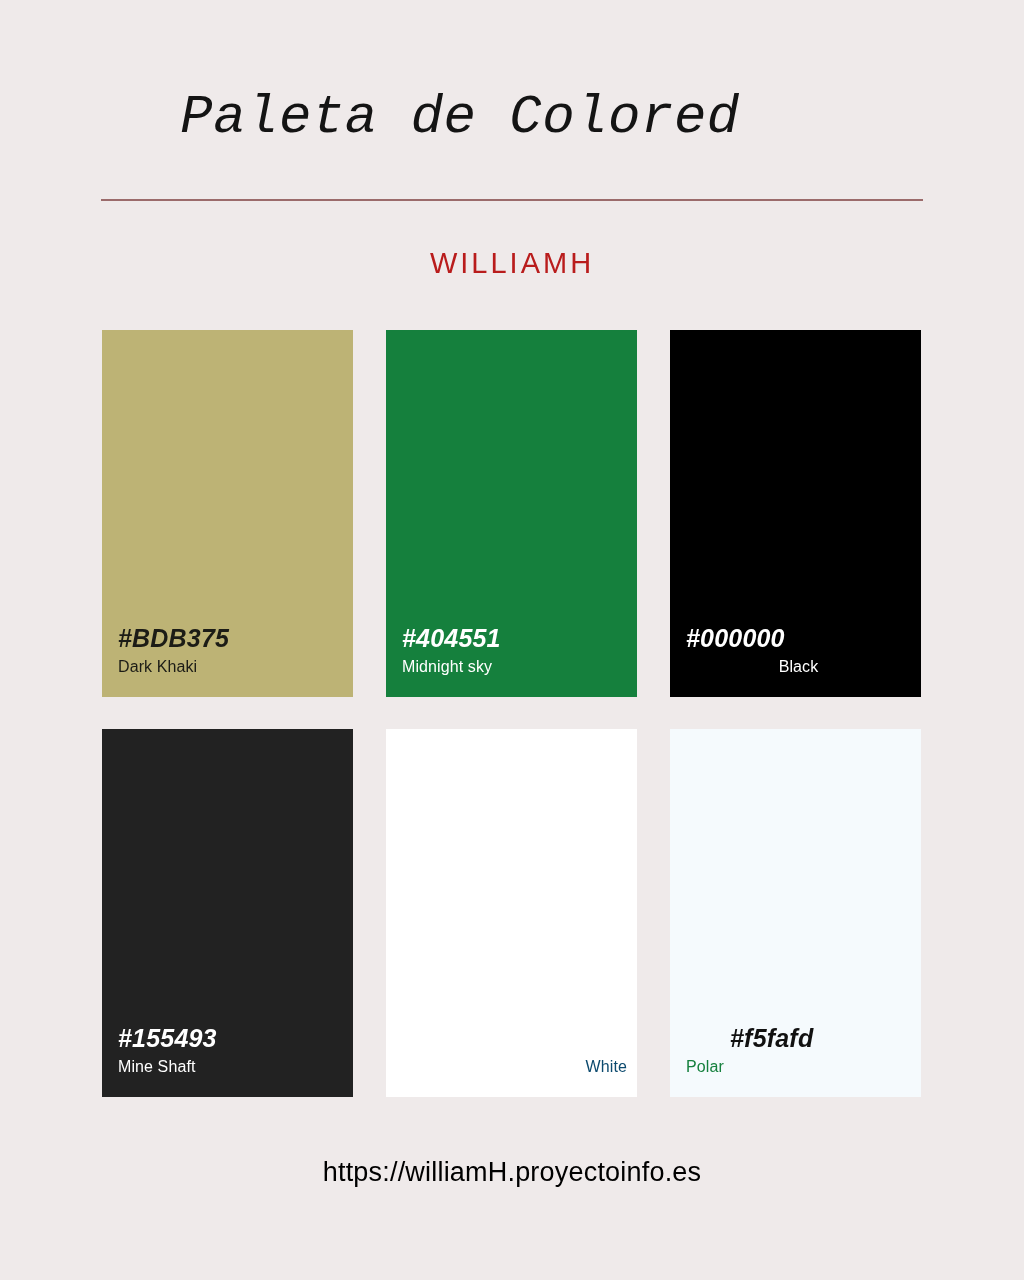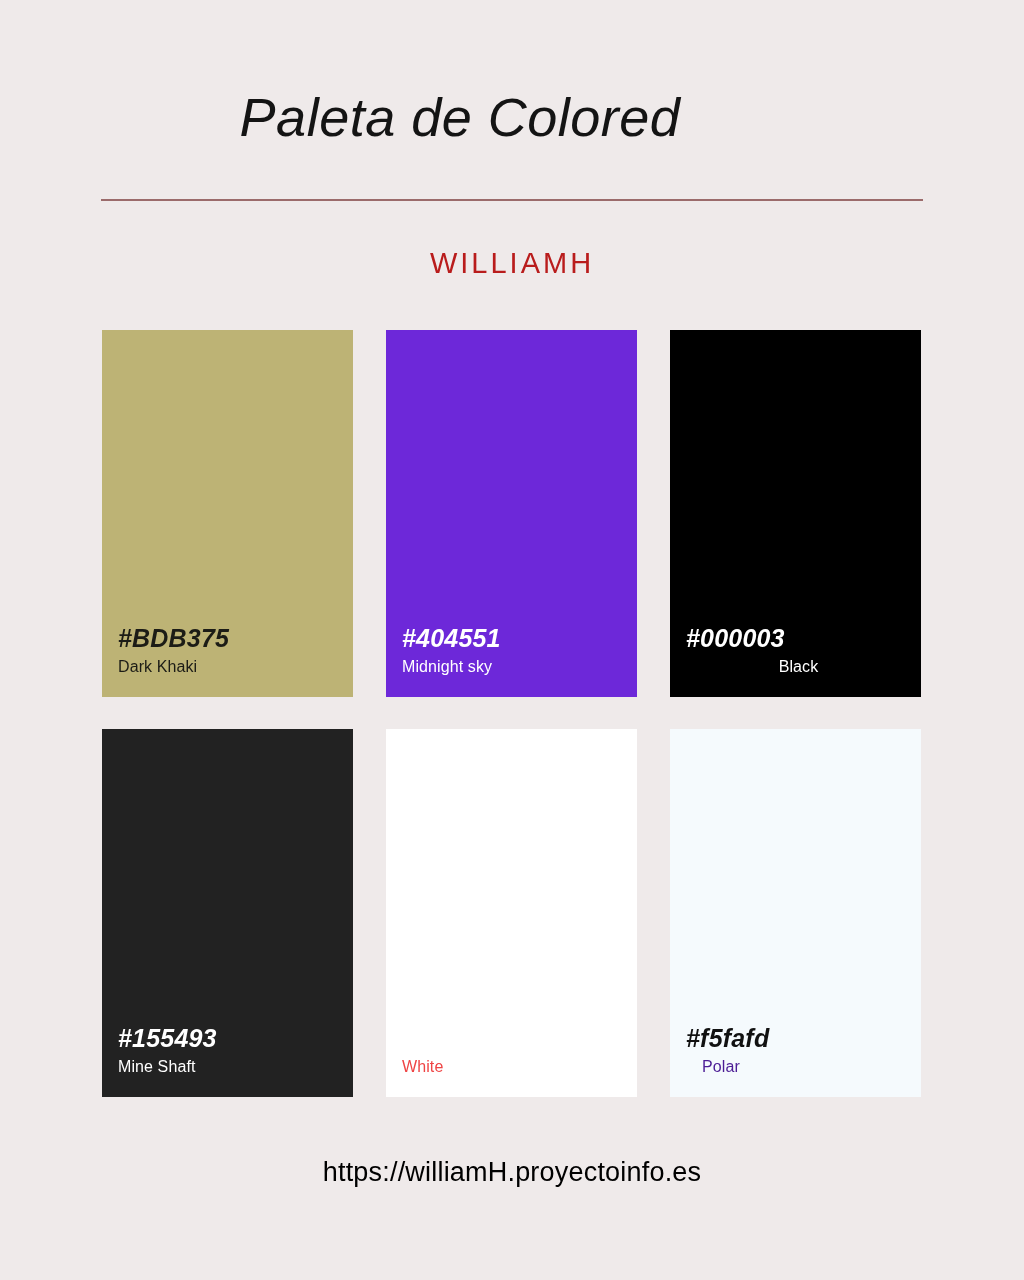--- a/index.html
+++ b/index.html
@@ -21,21 +21,21 @@
     box-sizing: border-box;
   }
 
   
   .title {
     position: absolute;
     top: 88px;
     left: 0;
     width: 920px;
     text-align: center;
-    font-family: Liberation Sans, sans-serif;
+    font-family: Liberation Mono, monospace;
     font-size: 54px;
     font-weight: 400;
     font-style: italic;
     letter-spacing: 0.5px;
     color: #141414;
     line-height: 1.1;
     white-space: nowrap;
   }
 
   .divider {
@@ -137,51 +137,51 @@
 
   <div class="grid">
 
     <div class="swatch" style="background: rgb(189, 179, 117);">
       <div class="swatch-labels">
         <div class="swatch-hex" style="color: rgb(28, 28, 22); font-style: italic;">#BDB375</div>
         <div class="swatch-name" style="color: rgb(28, 28, 22);">Dark Khaki</div>
       </div>
     </div>
 
-    <div class="swatch" style="background: #6d28d9; text-decoration: underline;">
+    <div class="swatch" style="background: #15803d; text-decoration: underline;">
       <div class="swatch-labels">
         <div class="swatch-hex" style="color: rgb(255, 255, 255);">#404551</div>
         <div class="swatch-name" style="color: rgb(255, 255, 255);">Midnight sky</div>
       </div>
     </div>
 
     <div class="swatch" style="background: rgb(0, 0, 0);">
       <div class="swatch-labels">
-        <div class="swatch-hex" style="color: rgb(255, 255, 255);">#000003</div>
+        <div class="swatch-hex" style="color: rgb(255, 255, 255);">#000000</div>
         <div class="swatch-name" style="color: rgb(255, 255, 255); text-align: center;">Black</div>
       </div>
     </div>
 
     <div class="swatch" style="background: rgb(34, 34, 34);">
       <div class="swatch-labels">
         <div class="swatch-hex" style="color: rgb(255, 255, 255);">#155493</div>
         <div class="swatch-name" style="color: rgb(255, 255, 255);">Mine Shaft</div>
       </div>
     </div>
 
     <div class="swatch" style="background: rgb(255, 255, 255);">
       <div class="swatch-labels">
-        <div class="swatch-name" style="color: #ef4444;">White</div>
+        <div class="swatch-name" style="color: #0c4a6e; text-align: right;">White</div>
       </div>
     </div>
 
     <div class="swatch" style="background: rgb(245, 250, 253);">
       <div class="swatch-labels">
-        <div class="swatch-hex" style="color: rgb(17, 17, 17);">#f5fafd</div>
-        <div class="swatch-name" style="color: #4c1d95; margin-left: 16px;">Polar</div>
+        <div class="swatch-hex" style="color: rgb(17, 17, 17); margin-left: 44px;">#f5fafd</div>
+        <div class="swatch-name" style="color: #15803d;">Polar</div>
       </div>
     </div>
 
   </div>
 
   <div class="footer-url">https://williamH.proyectoinfo.es</div>
 
 </div>
 
 </body></html>

